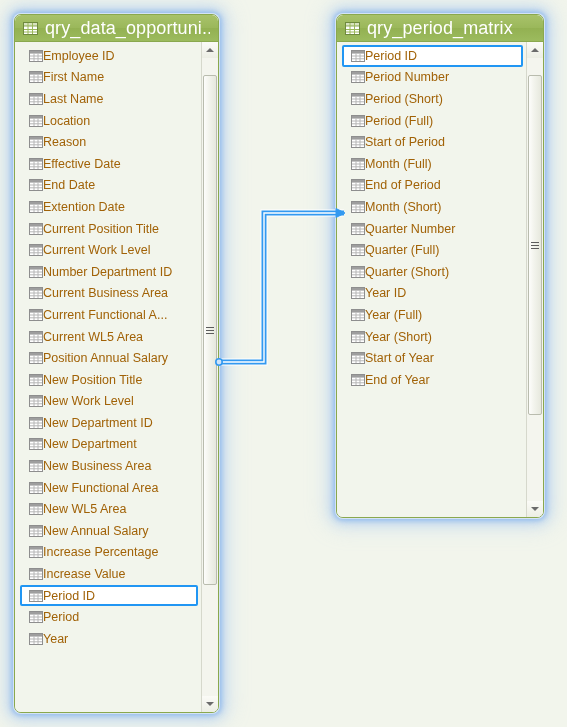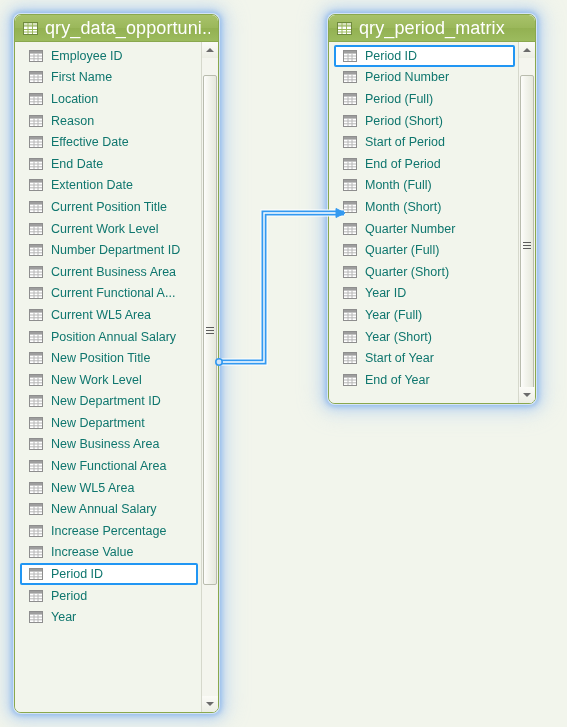--- a/index.html
+++ b/index.html
@@ -96,22 +96,21 @@
     height: 21.6px;
     display: flex;
     align-items: center;
     padding-left: 14px;
     box-sizing: border-box;
     position: relative;
   }
 
   .field-row .field-label {
     font-size: 12.5px;
-    color: #0f766e;
-    margin-left: 8px;
+    color: #a16207;
     white-space: nowrap;
   }
 
   .field-row.selected::before {
     content: "";
     position: absolute;
     left: 5px;
     right: 3px;
     top: 0px;
     bottom: 0px;
@@ -241,20 +240,31 @@
           </div>
           <div class="field-row">
             <svg class="grid-icon-grey" viewBox="0 0 14 12">
               <rect x="0.5" y="0.5" width="13" height="11" fill="#ffffff" stroke="#8e8e8e"></rect>
               <rect x="1" y="1" width="12" height="2.6" fill="#9e9e9e"></rect>
               <line x1="1" y1="6" x2="13" y2="6" stroke="#b6b6b6" stroke-width="1"></line>
               <line x1="1" y1="8.8" x2="13" y2="8.8" stroke="#b6b6b6" stroke-width="1"></line>
               <line x1="5" y1="3.6" x2="5" y2="11" stroke="#b6b6b6" stroke-width="1"></line>
               <line x1="9" y1="3.6" x2="9" y2="11" stroke="#b6b6b6" stroke-width="1"></line>
             </svg>
+            <span class="field-label">Last Name</span>
+          </div>
+          <div class="field-row">
+            <svg class="grid-icon-grey" viewBox="0 0 14 12">
+              <rect x="0.5" y="0.5" width="13" height="11" fill="#ffffff" stroke="#8e8e8e"></rect>
+              <rect x="1" y="1" width="12" height="2.6" fill="#9e9e9e"></rect>
+              <line x1="1" y1="6" x2="13" y2="6" stroke="#b6b6b6" stroke-width="1"></line>
+              <line x1="1" y1="8.8" x2="13" y2="8.8" stroke="#b6b6b6" stroke-width="1"></line>
+              <line x1="5" y1="3.6" x2="5" y2="11" stroke="#b6b6b6" stroke-width="1"></line>
+              <line x1="9" y1="3.6" x2="9" y2="11" stroke="#b6b6b6" stroke-width="1"></line>
+            </svg>
             <span class="field-label">Location</span>
           </div>
           <div class="field-row">
             <svg class="grid-icon-grey" viewBox="0 0 14 12">
               <rect x="0.5" y="0.5" width="13" height="11" fill="#ffffff" stroke="#8e8e8e"></rect>
               <rect x="1" y="1" width="12" height="2.6" fill="#9e9e9e"></rect>
               <line x1="1" y1="6" x2="13" y2="6" stroke="#b6b6b6" stroke-width="1"></line>
               <line x1="1" y1="8.8" x2="13" y2="8.8" stroke="#b6b6b6" stroke-width="1"></line>
               <line x1="5" y1="3.6" x2="5" y2="11" stroke="#b6b6b6" stroke-width="1"></line>
               <line x1="9" y1="3.6" x2="9" y2="11" stroke="#b6b6b6" stroke-width="1"></line>
@@ -529,21 +539,21 @@
             </span>
           </div>
         </div>
         <div class="sb-btn down">
           <span class="sb-arrow down"></span>
         </div>
       </div>
     </div>
   </div>
 
-  <div class="tbl-window" id="tbl-1" style="left: 328px; top: 14px; width: 208px; height: 390px;">
+  <div class="tbl-window" id="tbl-1" style="left: 336px; top: 14px; width: 208px; height: 504px;">
     <div class="tbl-titlebar">
       <svg class="grid-icon-white" viewBox="0 0 15 13">
         <rect x="0.5" y="0.5" width="14" height="12" fill="#ffffff" stroke="#6f8a3e"></rect>
         <rect x="1" y="1" width="13" height="3" fill="#d8e3c0"></rect>
         <line x1="1" y1="4" x2="14" y2="4" stroke="#8aa84e" stroke-width="1"></line>
         <line x1="1" y1="7.5" x2="14" y2="7.5" stroke="#9bb85b" stroke-width="1"></line>
         <line x1="1" y1="10" x2="14" y2="10" stroke="#9bb85b" stroke-width="1"></line>
         <line x1="5" y1="1" x2="5" y2="12" stroke="#9bb85b" stroke-width="1"></line>
         <line x1="9.5" y1="1" x2="9.5" y2="12" stroke="#9bb85b" stroke-width="1"></line>
       </svg>
@@ -576,65 +586,65 @@
           </div>
           <div class="field-row">
             <svg class="grid-icon-grey" viewBox="0 0 14 12">
               <rect x="0.5" y="0.5" width="13" height="11" fill="#ffffff" stroke="#8e8e8e"></rect>
               <rect x="1" y="1" width="12" height="2.6" fill="#9e9e9e"></rect>
               <line x1="1" y1="6" x2="13" y2="6" stroke="#b6b6b6" stroke-width="1"></line>
               <line x1="1" y1="8.8" x2="13" y2="8.8" stroke="#b6b6b6" stroke-width="1"></line>
               <line x1="5" y1="3.6" x2="5" y2="11" stroke="#b6b6b6" stroke-width="1"></line>
               <line x1="9" y1="3.6" x2="9" y2="11" stroke="#b6b6b6" stroke-width="1"></line>
             </svg>
+            <span class="field-label">Period (Short)</span>
+          </div>
+          <div class="field-row">
+            <svg class="grid-icon-grey" viewBox="0 0 14 12">
+              <rect x="0.5" y="0.5" width="13" height="11" fill="#ffffff" stroke="#8e8e8e"></rect>
+              <rect x="1" y="1" width="12" height="2.6" fill="#9e9e9e"></rect>
+              <line x1="1" y1="6" x2="13" y2="6" stroke="#b6b6b6" stroke-width="1"></line>
+              <line x1="1" y1="8.8" x2="13" y2="8.8" stroke="#b6b6b6" stroke-width="1"></line>
+              <line x1="5" y1="3.6" x2="5" y2="11" stroke="#b6b6b6" stroke-width="1"></line>
+              <line x1="9" y1="3.6" x2="9" y2="11" stroke="#b6b6b6" stroke-width="1"></line>
+            </svg>
             <span class="field-label">Period (Full)</span>
           </div>
           <div class="field-row">
             <svg class="grid-icon-grey" viewBox="0 0 14 12">
               <rect x="0.5" y="0.5" width="13" height="11" fill="#ffffff" stroke="#8e8e8e"></rect>
               <rect x="1" y="1" width="12" height="2.6" fill="#9e9e9e"></rect>
               <line x1="1" y1="6" x2="13" y2="6" stroke="#b6b6b6" stroke-width="1"></line>
               <line x1="1" y1="8.8" x2="13" y2="8.8" stroke="#b6b6b6" stroke-width="1"></line>
               <line x1="5" y1="3.6" x2="5" y2="11" stroke="#b6b6b6" stroke-width="1"></line>
               <line x1="9" y1="3.6" x2="9" y2="11" stroke="#b6b6b6" stroke-width="1"></line>
             </svg>
-            <span class="field-label">Period (Short)</span>
-          </div>
-          <div class="field-row">
-            <svg class="grid-icon-grey" viewBox="0 0 14 12">
-              <rect x="0.5" y="0.5" width="13" height="11" fill="#ffffff" stroke="#8e8e8e"></rect>
-              <rect x="1" y="1" width="12" height="2.6" fill="#9e9e9e"></rect>
-              <line x1="1" y1="6" x2="13" y2="6" stroke="#b6b6b6" stroke-width="1"></line>
-              <line x1="1" y1="8.8" x2="13" y2="8.8" stroke="#b6b6b6" stroke-width="1"></line>
-              <line x1="5" y1="3.6" x2="5" y2="11" stroke="#b6b6b6" stroke-width="1"></line>
-              <line x1="9" y1="3.6" x2="9" y2="11" stroke="#b6b6b6" stroke-width="1"></line>
-            </svg>
             <span class="field-label">Start of Period</span>
           </div>
           <div class="field-row">
             <svg class="grid-icon-grey" viewBox="0 0 14 12">
               <rect x="0.5" y="0.5" width="13" height="11" fill="#ffffff" stroke="#8e8e8e"></rect>
               <rect x="1" y="1" width="12" height="2.6" fill="#9e9e9e"></rect>
               <line x1="1" y1="6" x2="13" y2="6" stroke="#b6b6b6" stroke-width="1"></line>
               <line x1="1" y1="8.8" x2="13" y2="8.8" stroke="#b6b6b6" stroke-width="1"></line>
               <line x1="5" y1="3.6" x2="5" y2="11" stroke="#b6b6b6" stroke-width="1"></line>
               <line x1="9" y1="3.6" x2="9" y2="11" stroke="#b6b6b6" stroke-width="1"></line>
             </svg>
+            <span class="field-label">Month (Full)</span>
+          </div>
+          <div class="field-row">
+            <svg class="grid-icon-grey" viewBox="0 0 14 12">
+              <rect x="0.5" y="0.5" width="13" height="11" fill="#ffffff" stroke="#8e8e8e"></rect>
+              <rect x="1" y="1" width="12" height="2.6" fill="#9e9e9e"></rect>
+              <line x1="1" y1="6" x2="13" y2="6" stroke="#b6b6b6" stroke-width="1"></line>
+              <line x1="1" y1="8.8" x2="13" y2="8.8" stroke="#b6b6b6" stroke-width="1"></line>
+              <line x1="5" y1="3.6" x2="5" y2="11" stroke="#b6b6b6" stroke-width="1"></line>
+              <line x1="9" y1="3.6" x2="9" y2="11" stroke="#b6b6b6" stroke-width="1"></line>
+            </svg>
             <span class="field-label">End of Period</span>
-          </div>
-          <div class="field-row">
-            <svg class="grid-icon-grey" viewBox="0 0 14 12">
-              <rect x="0.5" y="0.5" width="13" height="11" fill="#ffffff" stroke="#8e8e8e"></rect>
-              <rect x="1" y="1" width="12" height="2.6" fill="#9e9e9e"></rect>
-              <line x1="1" y1="6" x2="13" y2="6" stroke="#b6b6b6" stroke-width="1"></line>
-              <line x1="1" y1="8.8" x2="13" y2="8.8" stroke="#b6b6b6" stroke-width="1"></line>
-              <line x1="5" y1="3.6" x2="5" y2="11" stroke="#b6b6b6" stroke-width="1"></line>
-              <line x1="9" y1="3.6" x2="9" y2="11" stroke="#b6b6b6" stroke-width="1"></line>
-            </svg>
-            <span class="field-label">Month (Full)</span>
           </div>
           <div class="field-row">
             <svg class="grid-icon-grey" viewBox="0 0 14 12">
               <rect x="0.5" y="0.5" width="13" height="11" fill="#ffffff" stroke="#8e8e8e"></rect>
               <rect x="1" y="1" width="12" height="2.6" fill="#9e9e9e"></rect>
               <line x1="1" y1="6" x2="13" y2="6" stroke="#b6b6b6" stroke-width="1"></line>
               <line x1="1" y1="8.8" x2="13" y2="8.8" stroke="#b6b6b6" stroke-width="1"></line>
               <line x1="5" y1="3.6" x2="5" y2="11" stroke="#b6b6b6" stroke-width="1"></line>
               <line x1="9" y1="3.6" x2="9" y2="11" stroke="#b6b6b6" stroke-width="1"></line>
             </svg>

